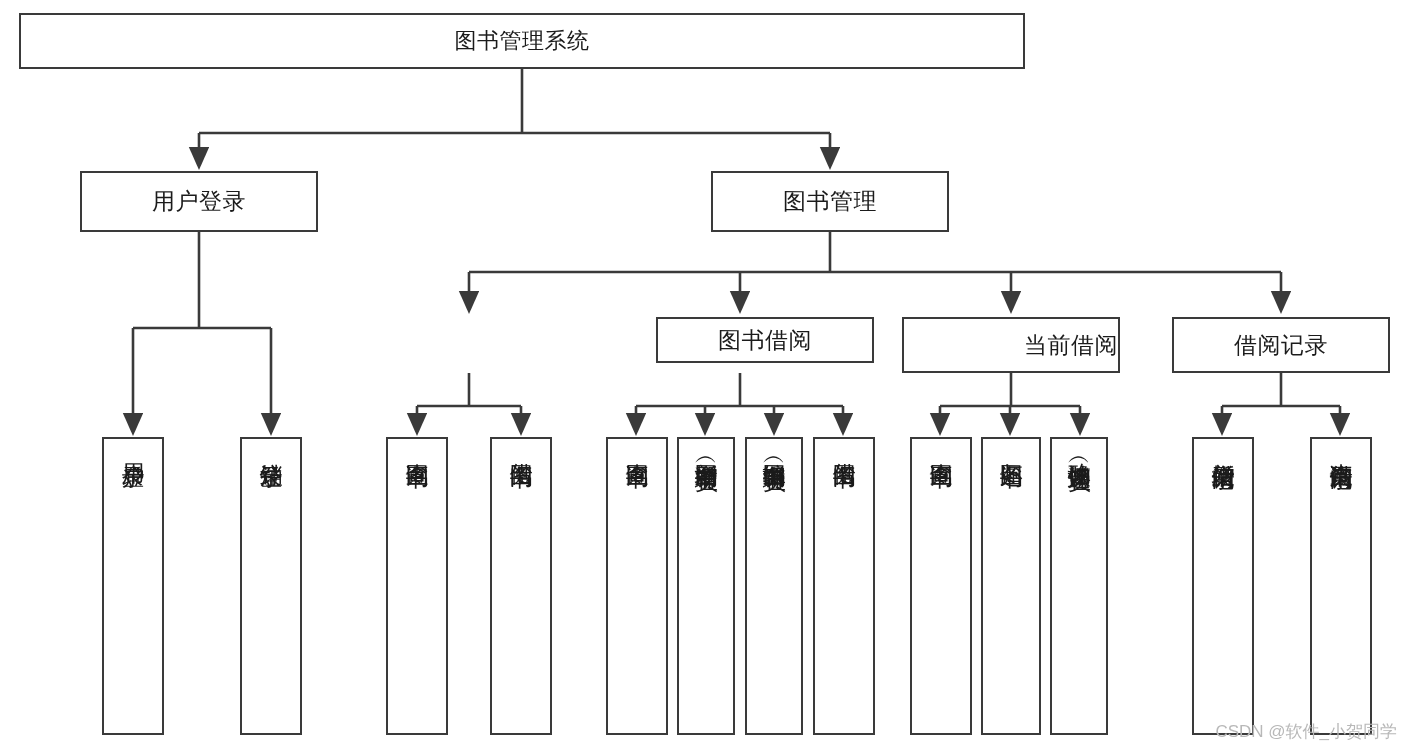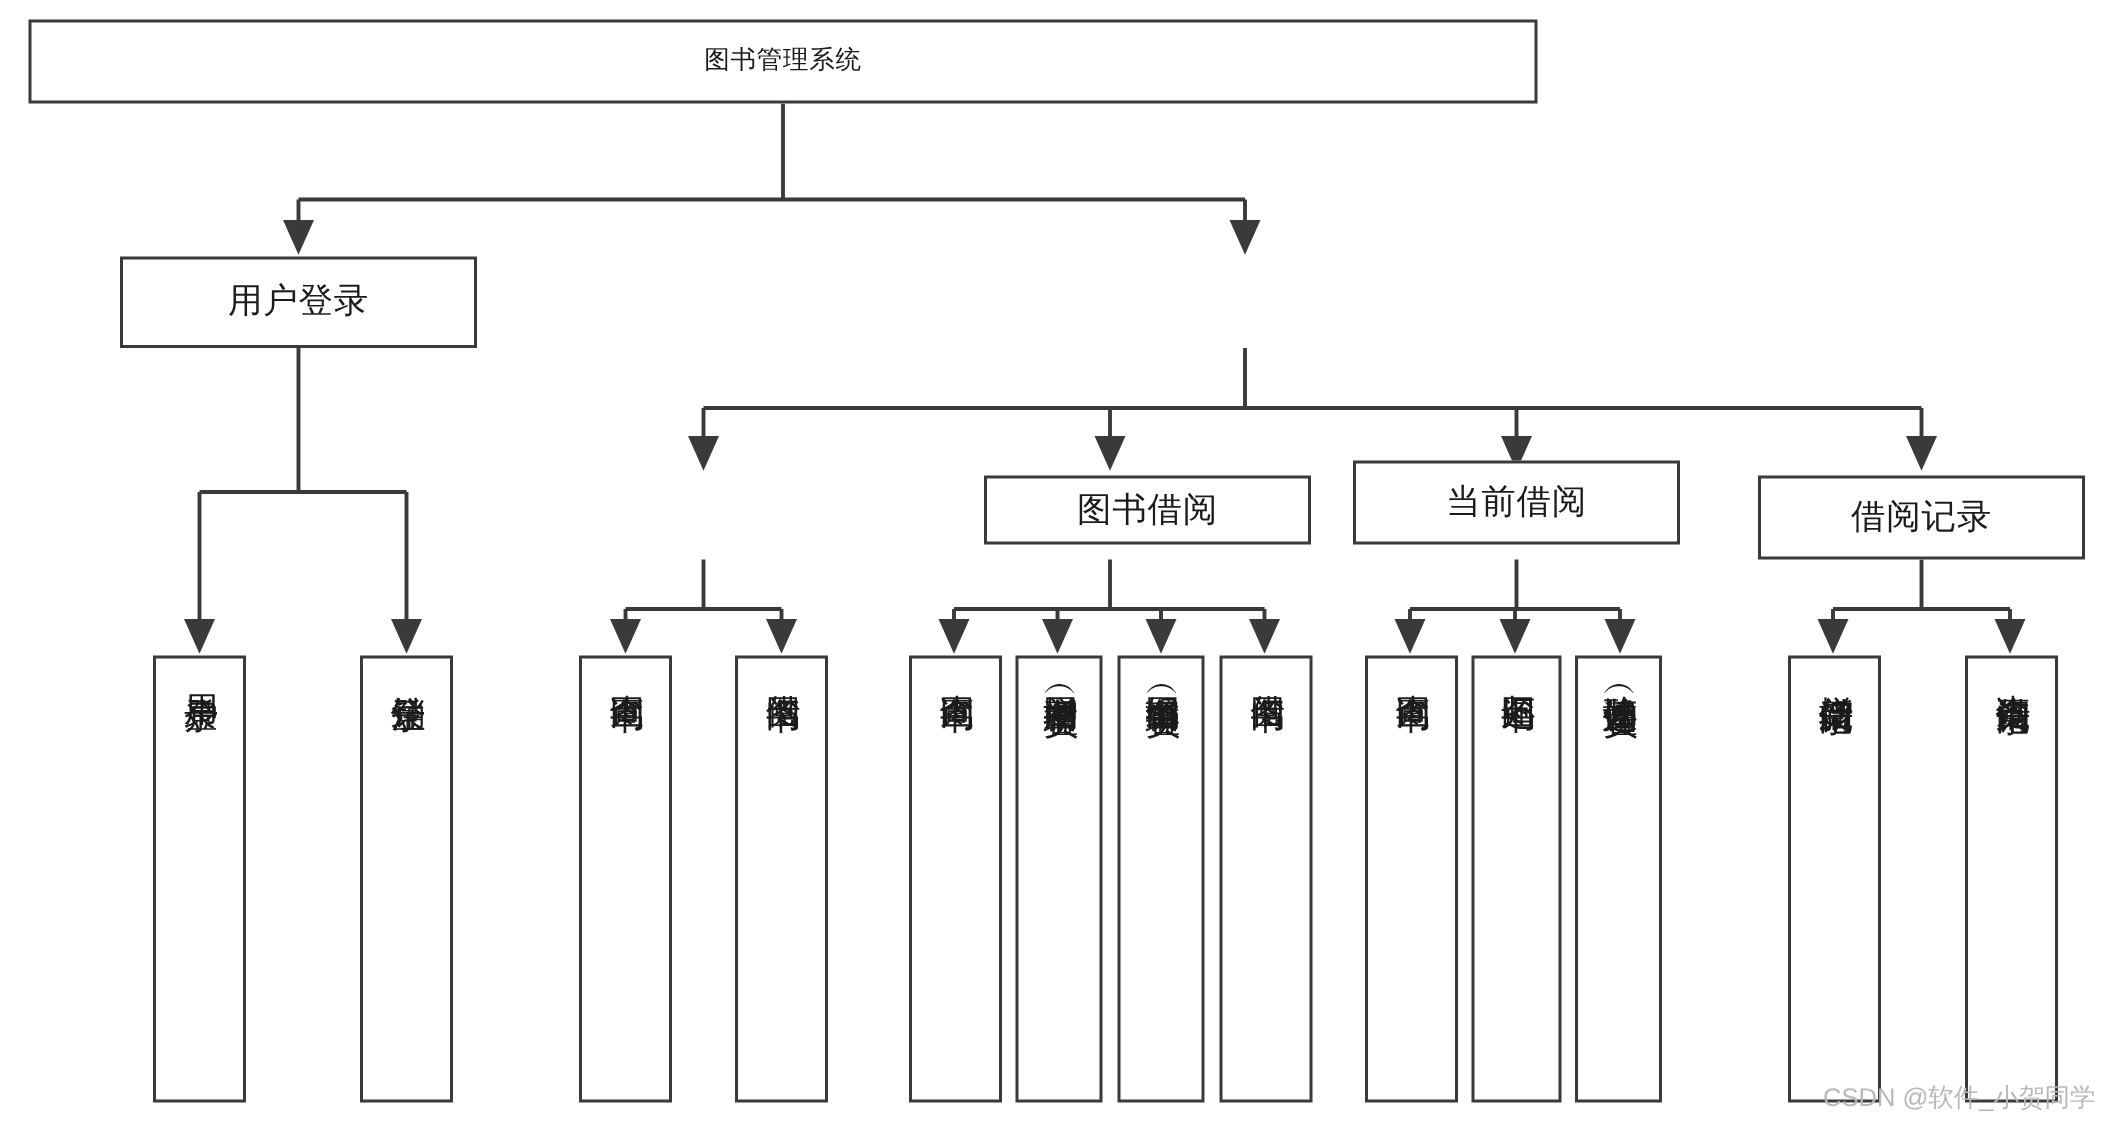--- a/index.html
+++ b/index.html
@@ -42,21 +42,21 @@
     text-align: center;
     line-height: 1.16;
     white-space: nowrap;
   }
   
   .node.h .node-label {
     font-size: 23px;
     letter-spacing: 0.5px;
   }
   .node.root .node-label {
-    font-size: 17px;
+    font-size: 22px;
   }
   
   .node.v {
     align-items: flex-start;
     justify-content: center;
     padding-top: 6px;
   }
   .node.v .node-label {
     writing-mode: vertical-rl;
     text-orientation: upright;
@@ -135,25 +135,28 @@
     </g>
   </svg>
 
   <div class="node h root" style="left:19px; top:13px; width:1006px; height:56px;">
     <span class="node-label">图书管理系统</span>
   </div>
 
   <div class="node h" style="left:80px; top:171px; width:238px; height:61px;">
     <span class="node-label">用户登录</span>
   </div>
+  <div class="node h" style="left:711px; top:171px; width:238px; height:61px;">
+    <span class="node-label">图书管理</span>
+  </div>
 
   <div class="node h" style="left:631px; top:317px; width:218px; height:46px;margin-left:25px;">
     <span class="node-label">图书借阅</span>
   </div>
-  <div class="node h" style="left:902px; top:307px; width:218px; height:56px;">
+  <div class="node h" style="left:902px; top:317px; width:218px; height:56px;justify-content:flex-end;">
     <span class="node-label">当前借阅</span>
   </div>
   <div class="node h" style="left:1172px; top:317px; width:218px; height:56px;">
     <span class="node-label">借阅记录</span>
   </div>
 
   <div class="node v" style="left:102px; top:437px; width:62px; height:298px;">
     <span class="node-label">用户登录</span>
   </div>
   <div class="node v" style="left:240px; top:437px; width:62px; height:298px;">

